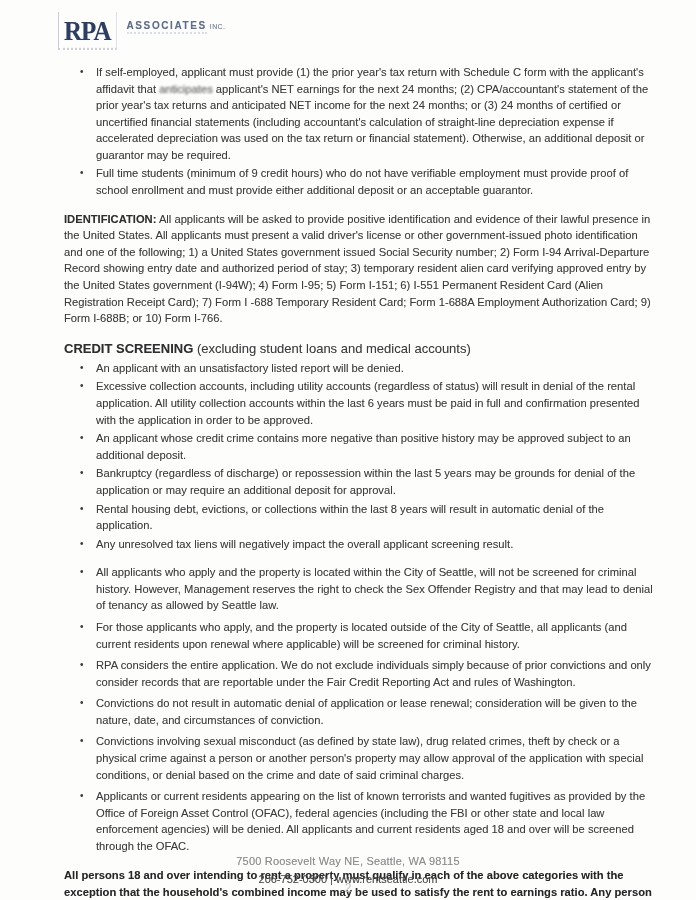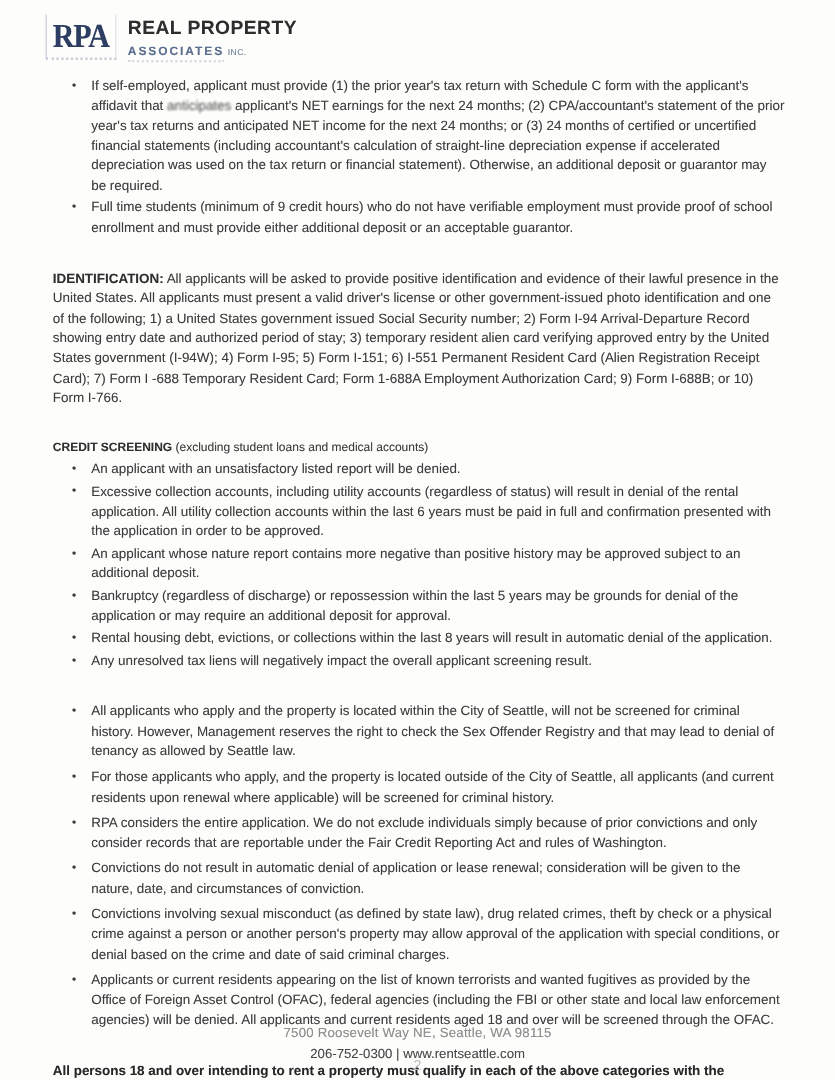--- a/index.html
+++ b/index.html
@@ -1,43 +1,43 @@
 <!DOCTYPE html>
 <html><head>
 <meta charset="utf-8">
 <style>
   html,body{margin:0;padding:0;background:#ffffff;}
   .page{
     width:696px;height:900px;box-sizing:border-box;position:relative;
     background:#fdfdfc;overflow:hidden;
-    padding:12px 42px 0 44px;
+    padding:12px 42px 0 64px;
     font-family:"Liberation Sans",sans-serif;
     color:#3c3c3c;
     text-shadow:0 0 .5px rgba(80,80,80,.35);
   }
   
   .letterhead{display:flex;align-items:flex-start;gap:10px;margin-left:-6px;margin-bottom:8px;height:44px;}
   .monogram{
     font-family:"Liberation Serif",serif;font-weight:bold;color:#2c3e63;
     font-size:25px;line-height:1;padding:4px 5px 3px 5px;
     border-left:1px solid #c6ccd8;border-right:1px solid #dde1e8;
     border-bottom:2px dotted #ccd1db;
     letter-spacing:-1px;transform:scaleY(1.12);transform-origin:top;
   }
   .logo-text{padding-top:3px;}
   .logo-line1{font-size:16px;font-weight:bold;color:#2d2d2d;letter-spacing:.4px;}
   .logo-line2{font-size:10px;font-weight:bold;color:#5b6f92;letter-spacing:1.6px;filter:blur(.35px);border-bottom:2px dotted #d9dde4;display:inline-block;padding-bottom:1px;}
   .logo-inc{font-size:7px;letter-spacing:.4px;color:#7284a1;margin-left:3px;}
   
-  .doc-section{margin-top:26px;}
+  .doc-section{margin-top:12px;}
   .doc-section:first-child{margin-top:4px;}
   .para{margin:0;font-size:11.2px;line-height:1.48;}
   .para.bold{font-weight:bold;color:#262626;line-height:1.55;}
   .sec-title{font-weight:bold;color:#2e2e2e;}
-  .sec-head{margin:0 0 2px 0;font-size:10px;line-height:1.48;}
+  .sec-head{margin:0 0 2px 0;font-size:13px;line-height:1.48;}
   .sec-note{font-weight:normal;}
   ul.bullets{list-style:none;margin:2px 0 0 0;padding:0;}
   ul.bullets li{display:flex;margin:0 0 2px 0;font-size:11.2px;line-height:1.48;}
   .marker{flex:0 0 16px;margin-left:16px;font-size:10px;padding-top:1px;color:#3c3c3c;}
   .btext{flex:1;}
   [data-name="section-criminal-history-screening"] ul.bullets li{margin-bottom:5px;}
   [data-name="section-criminal-history-screening"] ul.bullets{margin-top:4px;}
   .smudge{filter:blur(1.1px);color:#5a5a5a;}
   
   .doc-footer{position:absolute;left:0;right:0;bottom:5px;text-align:center;}
@@ -46,21 +46,20 @@
   .page-number{font-size:12px;color:#bcbcbc;margin-top:-4px;text-shadow:none;}
 </style>
 </head>
 <body>
 
 <div class="page" data-name="document-page">
 
   <header class="letterhead" data-name="letterhead">
     <div class="monogram" data-name="rpa-logo-monogram">RPA</div>
     <div class="logo-text" data-name="logo-text">
-      <div class="logo-line1" data-name="logo-company-name">REAL PROPERTY</div>
       <div data-name="logo-subtitle-row">
         <span class="logo-line2" data-name="logo-associates-label">ASSOCIATES</span><span class="logo-inc" data-name="logo-inc-label">INC.</span>
       </div>
     </div>
   </header>
 
   <main id="sections" data-name="document-sections">
       <section class="doc-section" data-name="section-employment-requirements-continued">
         <ul class="bullets" data-name="bullet-list">
           <li data-name="bullet-item">
@@ -82,21 +81,21 @@
           <li data-name="bullet-item">
             <span class="marker" data-name="bullet-marker">•</span>
             <span class="btext" data-name="bullet-text">An applicant with an unsatisfactory listed report will be denied.</span>
           </li>
           <li data-name="bullet-item">
             <span class="marker" data-name="bullet-marker">•</span>
             <span class="btext" data-name="bullet-text">Excessive collection accounts, including utility accounts (regardless of status) will result in denial of the rental application. All utility collection accounts within the last 6 years must be paid in full and confirmation presented with the application in order to be approved.</span>
           </li>
           <li data-name="bullet-item">
             <span class="marker" data-name="bullet-marker">•</span>
-            <span class="btext" data-name="bullet-text">An applicant whose nature report contains more negative than positive history may be approved subject to an additional deposit.</span>
+            <span class="btext" data-name="bullet-text">An applicant whose credit crime contains more negative than positive history may be approved subject to an additional deposit.</span>
           </li>
           <li data-name="bullet-item">
             <span class="marker" data-name="bullet-marker">•</span>
             <span class="btext" data-name="bullet-text">Bankruptcy (regardless of discharge) or repossession within the last 5 years may be grounds for denial of the application or may require an additional deposit for approval.</span>
           </li>
           <li data-name="bullet-item">
             <span class="marker" data-name="bullet-marker">•</span>
             <span class="btext" data-name="bullet-text">Rental housing debt, evictions, or collections within the last 8 years will result in automatic denial of the application.</span>
           </li>
           <li data-name="bullet-item">

